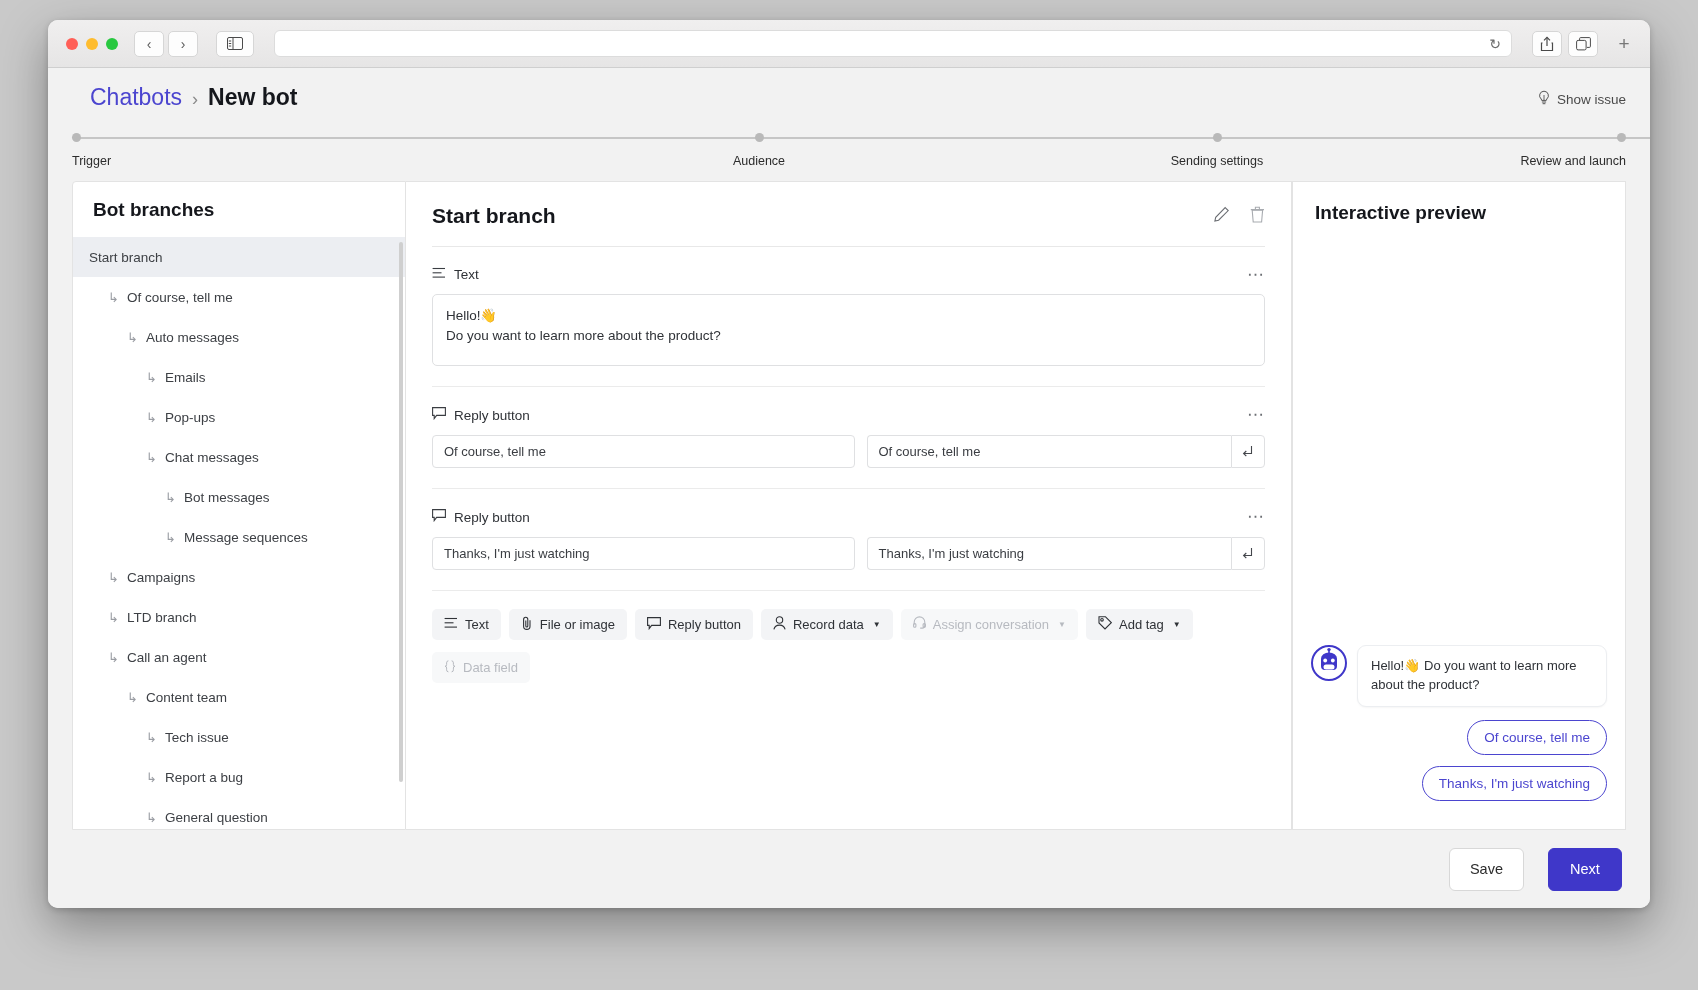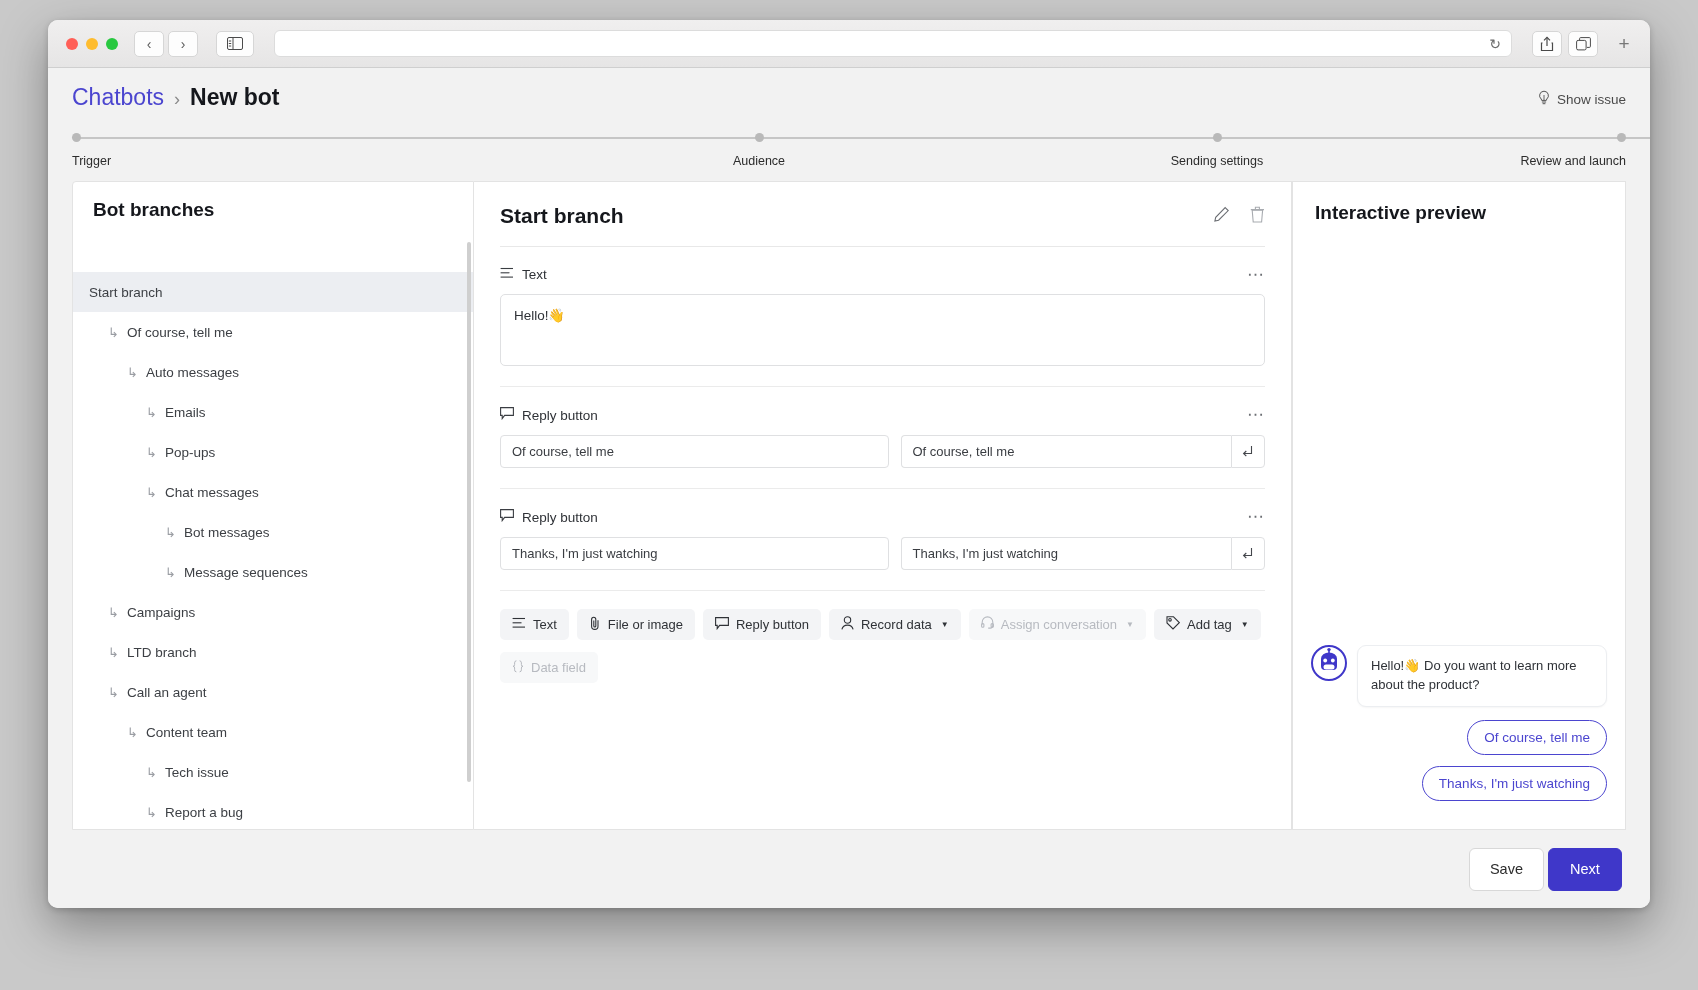--- a/index.html
+++ b/index.html
@@ -88,20 +88,21 @@
     min-height: 0;
   }
 
   .topbar {
     padding: 16px 24px 0 24px;
     display: flex; align-items: flex-start; justify-content: space-between;
   }
   .breadcrumb {
     display: flex; align-items: baseline; gap: 10px;
     font-size: 23px;
+    margin-left: 18px;
   }
   .crumb-link { color: #4b45cf; font-weight: 400; }
   .crumb-sep { color: #8a8a8a; font-size: 18px; }
   .crumb-cur { color: #15171c; font-weight: 700; }
 
   .showtips {
     display: flex; align-items: center; gap: 6px;
     font-size: 13.5px; color: #4a4a4a;
     margin-top: 6px;
   }
@@ -152,26 +153,25 @@
   }
 
   .panel {
     background: #ffffff;
     border: 1px solid #e3e3e3;
     overflow: hidden;
   }
 
   
   .sidebar {
-    width: 402px;
+    width: 334px;
     flex: none;
     border-radius: 4px 0 0 0;
     display: flex; flex-direction: column;
     position: relative;
-    gap: 35px;
   }
   .sidebar-title {
     font-size: 19px; font-weight: 700; color: #15171c;
     padding: 17px 20px 16px 20px;
   }
   .tree {
     flex: 1;
     overflow: hidden;
     position: relative;
   }
@@ -310,21 +310,21 @@
     border-radius: 20px;
     padding: 9px 16px;
     font-size: 13.5px;
     background: #fff;
   }
 
   
   .footer {
     height: 78px; flex: none;
     display: flex; align-items: center; justify-content: flex-end;
-    gap: 4px;
+    gap: 24px;
     padding: 0 28px;
     margin-left: 8px;
   }
   .btn {
     min-width: 74px; height: 43px;
     border-radius: 6px;
     display: flex; align-items: center; justify-content: center;
     font-size: 14.5px;
     padding: 0 20px;
   }
@@ -516,20 +516,21 @@
                     <line x1="0.6" y1="5.8" x2="9.5" y2="5.8" stroke="#3a3d42" stroke-width="1.1"></line>
                     <line x1="0.6" y1="10.1" x2="13" y2="10.1" stroke="#3a3d42" stroke-width="1.1"></line>
                   </svg>
               </span>
               <span>Text</span>
             </div>
             <span class="dots">⋯</span>
           </div>
           <div class="textbox">
             <div>Hello!👋</div>
+            <div>Do you want to learn more about the product?</div>
           </div>
         </div>
 
         <div class="divider"></div>
 
         <div class="block">
           <div class="block-head">
             <div class="block-label">
               <span>
                 <svg width="14" height="13" viewBox="0 0 14 13">

